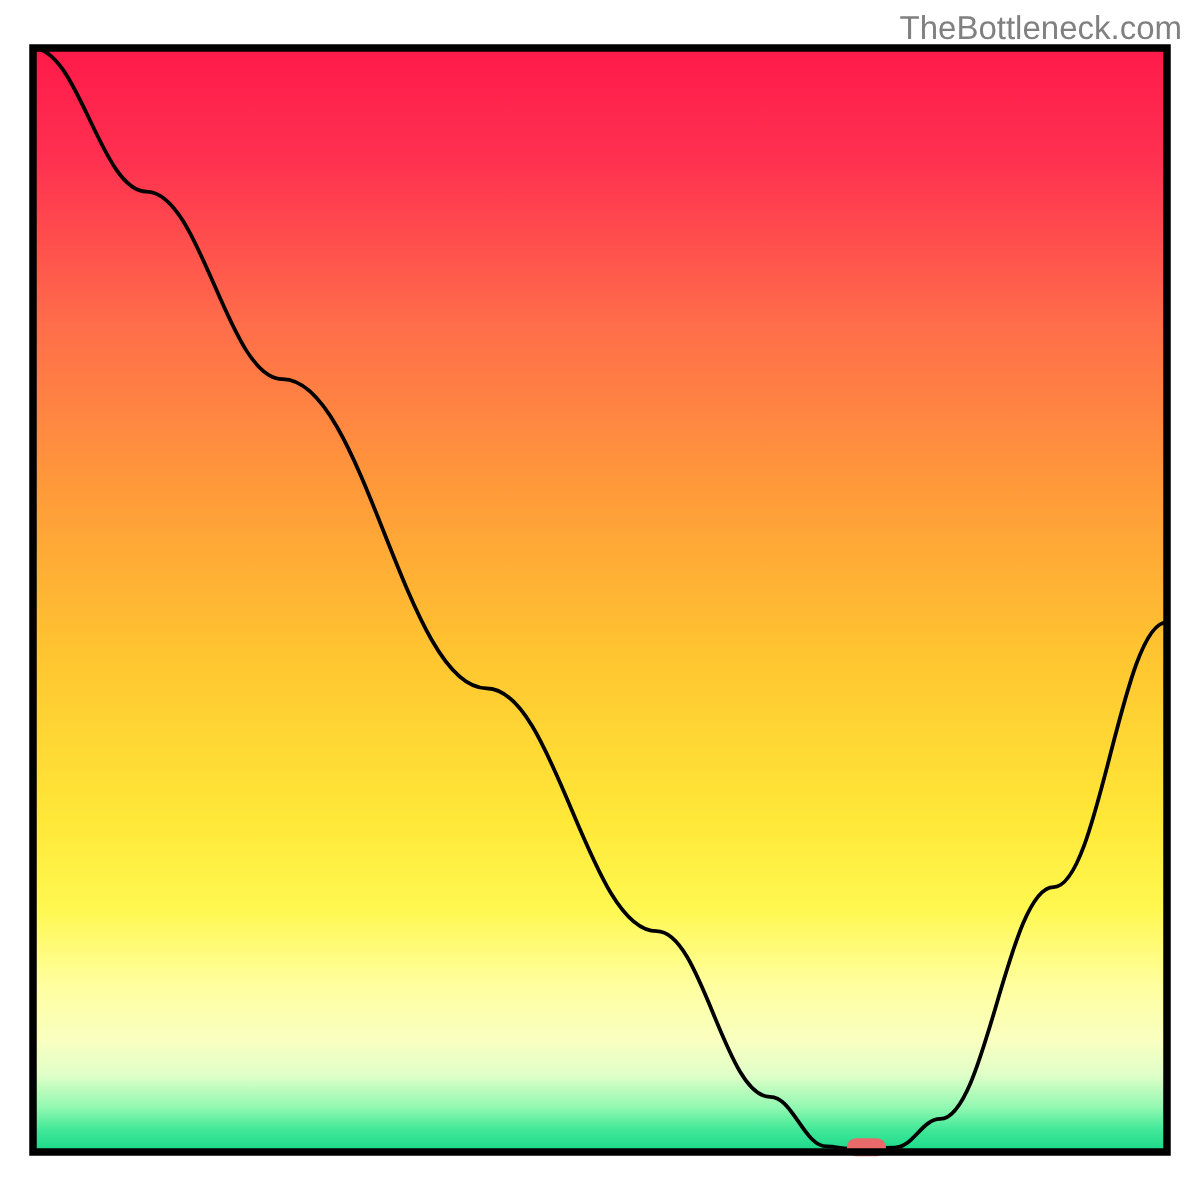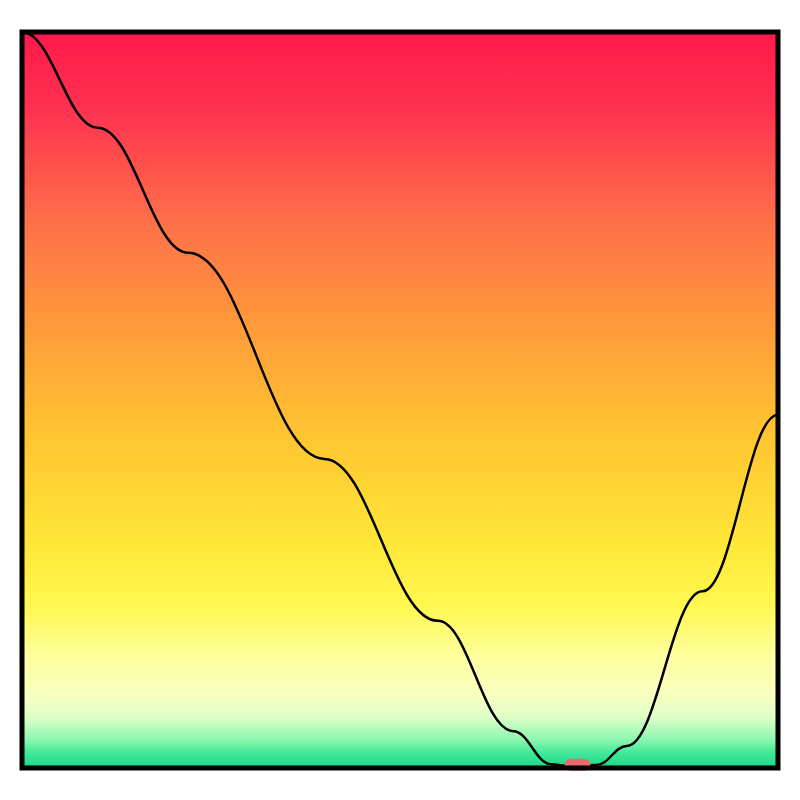--- a/index.html
+++ b/index.html
@@ -24,20 +24,21 @@
     font-weight: normal;
     z-index: 10;
   }
   svg {
     display: block;
   }
 </style>
 </head>
 <body>
 <div class="container">
+  <div class="watermark">TheBottleneck.com</div>
   <svg width="800" height="800" viewBox="0 0 800 800">
     <defs>
       <linearGradient id="bg-gradient" x1="0" y1="0" x2="0" y2="1">
         <stop offset="0%" stop-color="#ff1a4a"></stop>
         <stop offset="10%" stop-color="#ff3050"></stop>
         <stop offset="25%" stop-color="#ff6d4a"></stop>
         <stop offset="40%" stop-color="#ff9a3a"></stop>
         <stop offset="55%" stop-color="#ffc530"></stop>
         <stop offset="70%" stop-color="#ffe838"></stop>
         <stop offset="78%" stop-color="#fff850"></stop>

